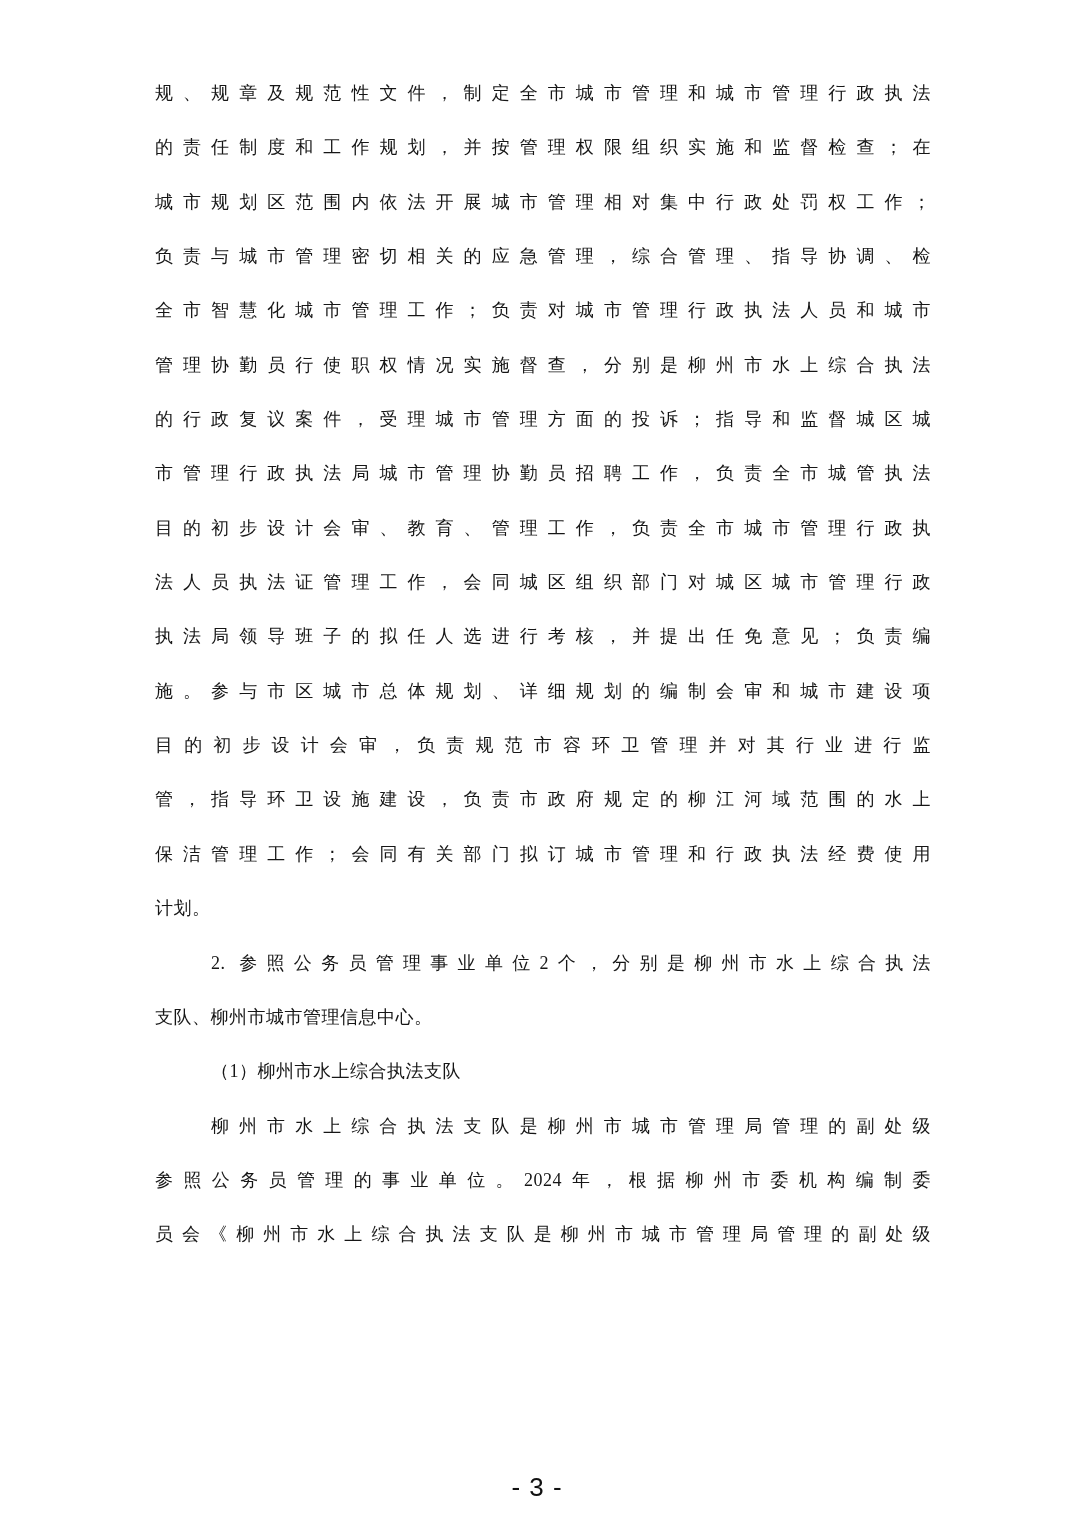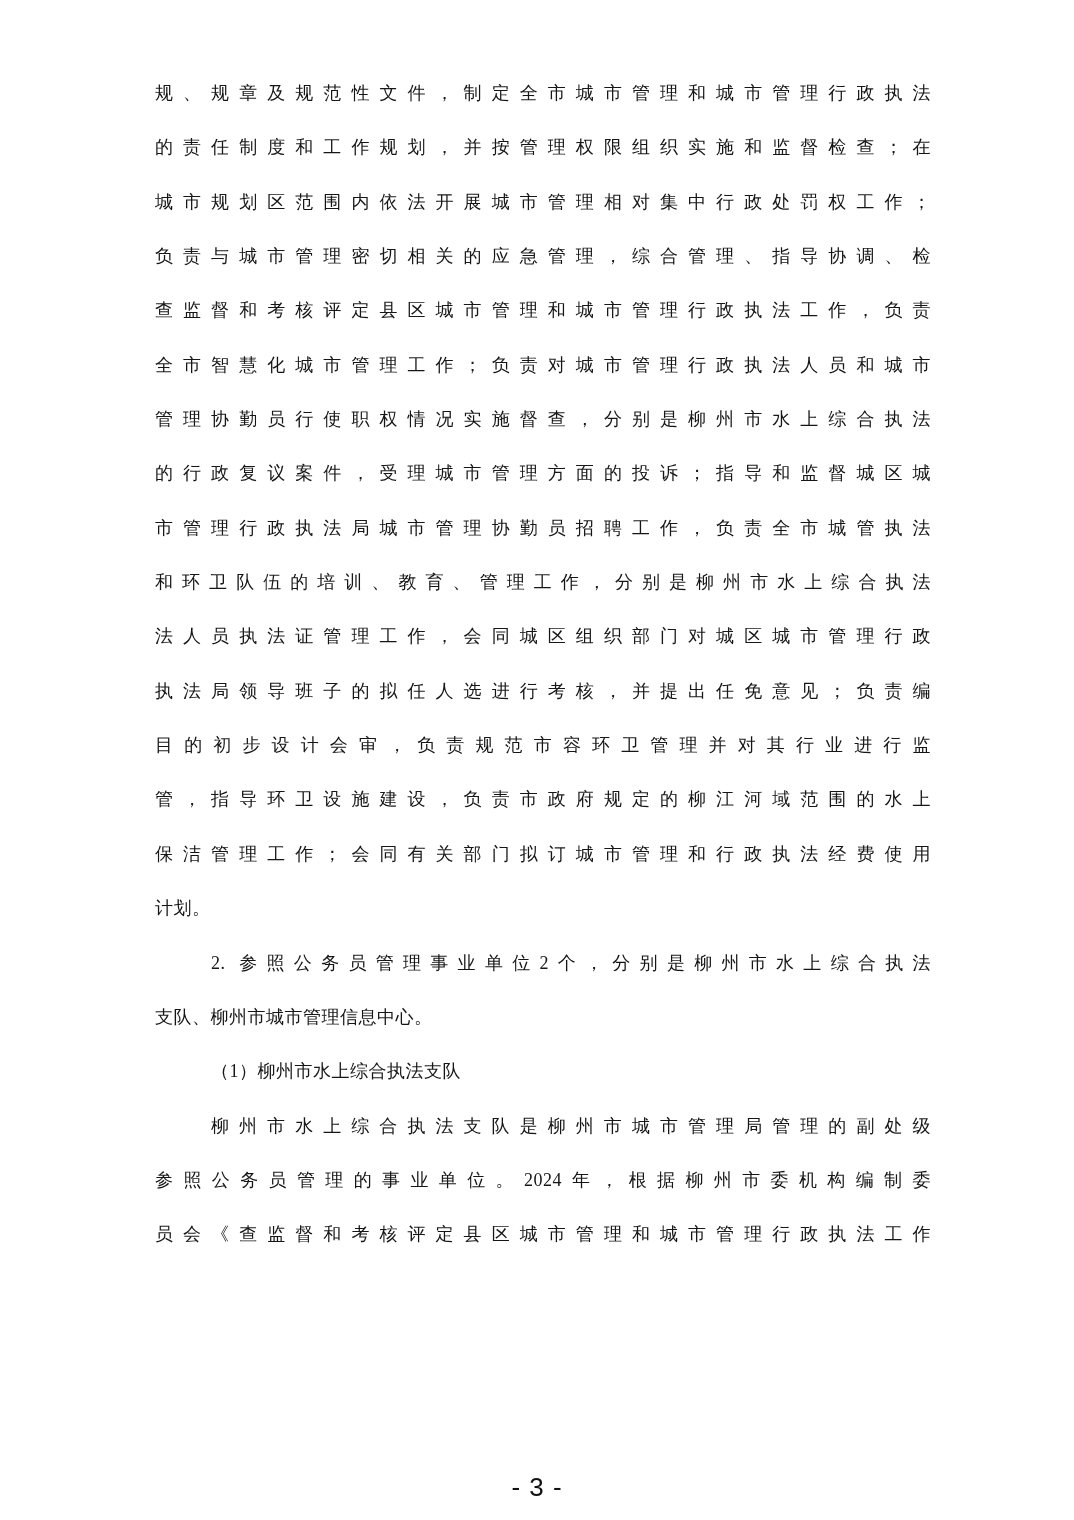--- a/index.html
+++ b/index.html
@@ -57,33 +57,33 @@
 </style>
 </head>
 <body>
 
 <div class="page">
   <div class="body-text">
       <div class="line fill">规、规章及规范性文件，制定全市城市管理和城市管理行政执法</div>
       <div class="line fill">的责任制度和工作规划，并按管理权限组织实施和监督检查；在</div>
       <div class="line fill">城市规划区范围内依法开展城市管理相对集中行政处罚权工作；</div>
       <div class="line fill">负责与城市管理密切相关的应急管理，综合管理、指导协调、检</div>
-      <div class="line fill">查监督和考核评定县区城市管理和城市管理行政执法工作，负责</div>
       <div class="line fill">全市智慧化城市管理工作；负责对城市管理行政执法人员和城市</div>
       <div class="line fill">管理协勤员行使职权情况实施督查，分别是柳州市水上综合执法</div>
       <div class="line fill">的行政复议案件，受理城市管理方面的投诉；指导和监督城区城</div>
       <div class="line fill">市管理行政执法局城市管理协勤员招聘工作，负责全市城管执法</div>
-      <div class="line fill">和环卫队伍的培训、教育、管理工作，分别是柳州市水上综合执法</div>
+      <div class="line fill">目的初步设计会审、教育、管理工作，负责全市城市管理行政执</div>
       <div class="line fill">法人员执法证管理工作，会同城区组织部门对城区城市管理行政</div>
       <div class="line fill">执法局领导班子的拟任人选进行考核，并提出任免意见；负责编</div>
+      <div class="line fill">施。参与市区城市总体规划、详细规划的编制会审和城市建设项</div>
       <div class="line fill">目的初步设计会审，负责规范市容环卫管理并对其行业进行监</div>
       <div class="line fill">管，指导环卫设施建设，负责市政府规定的柳江河域范围的水上</div>
       <div class="line fill">保洁管理工作；会同有关部门拟订城市管理和行政执法经费使用</div>
       <div class="line end">计划。</div>
       <div class="line fill indent">2. 参照公务员管理事业单位2个，分别是柳州市水上综合执法</div>
       <div class="line end">支队、柳州市城市管理信息中心。</div>
       <div class="line end indent">（1）柳州市水上综合执法支队</div>
       <div class="line fill indent">柳州市水上综合执法支队是柳州市城市管理局管理的副处级</div>
       <div class="line fill">参照公务员管理的事业单位。2024年，根据柳州市委机构编制委</div>
-      <div class="line fill">员会《查监督和考核评定县区城市管理和城市管理行政执法工作</div>
+      <div class="line fill">员会《柳州市水上综合执法支队是柳州市城市管理局管理的副处级</div>
     </div>
   <div class="footer">- 3 -</div>
 </div>
 
 </body></html>

